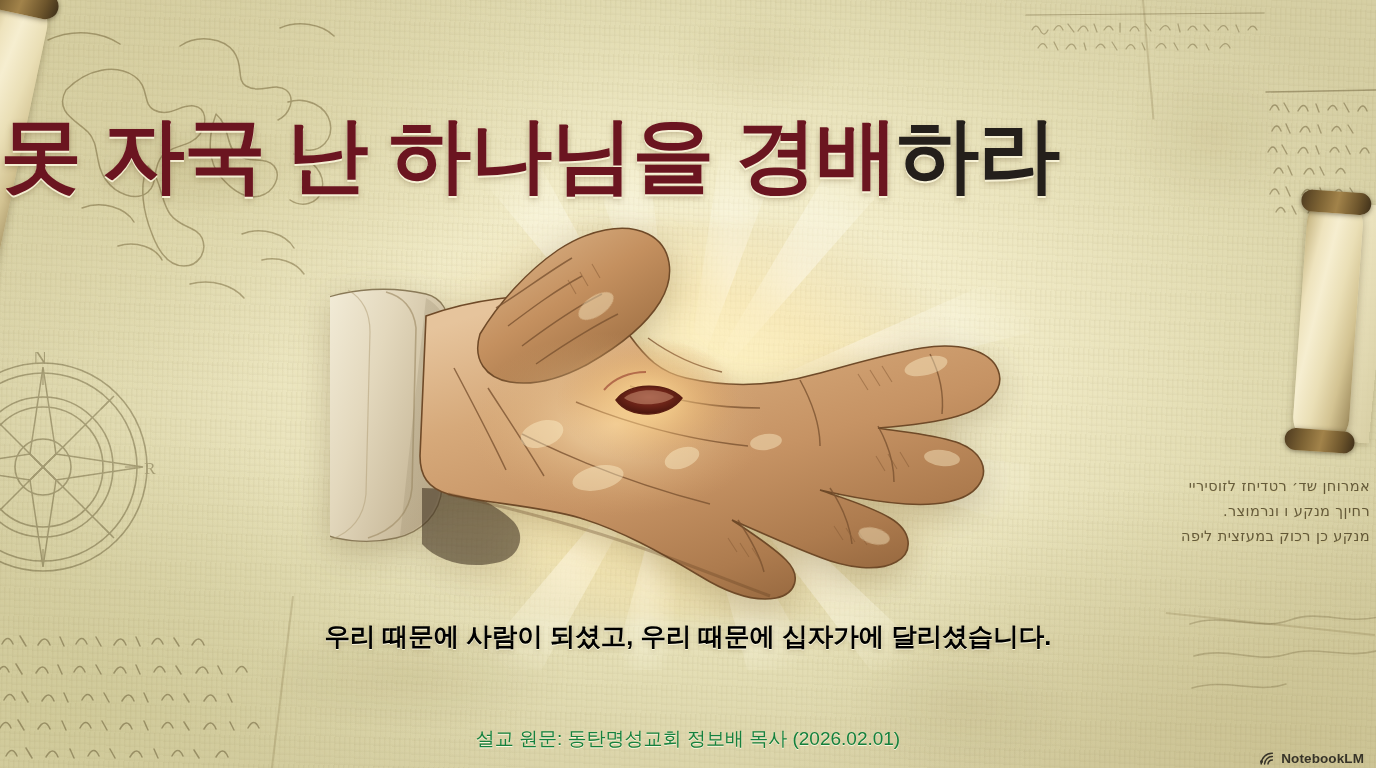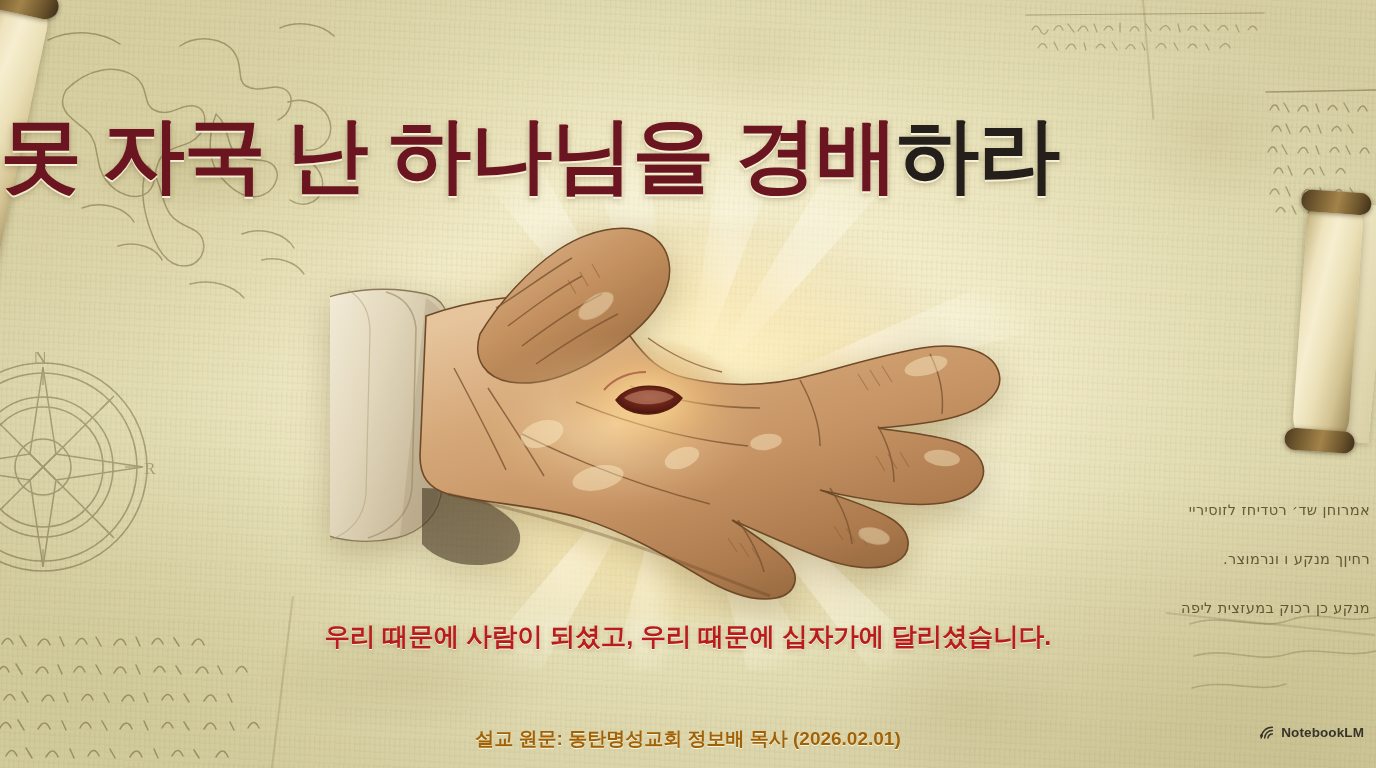--- a/index.html
+++ b/index.html
@@ -111,21 +111,21 @@
     font-family: "DejaVu Sans", sans-serif;
     font-size: 14.5px;
     line-height: 25px;
     color: #4f4328;
     opacity: 0.78;
     direction: rtl;
     letter-spacing: 0.4px;
     text-shadow: 0 1px 0 rgba(255,250,220,0.5);
     mix-blend-mode: multiply;
   }
-  #hebrew-block div { white-space: nowrap; margin-top: 24px; }
+  #hebrew-block div { white-space: nowrap; }
 
   
   .scroll { position: absolute; }
   .scroll .tube {
     position: absolute;
     inset: 0;
     border-radius: 999px;
     background: linear-gradient(100deg,
       #9d8c5e 0%, #cdbd8c 7%, #eee3bd 22%, #f6eed0 36%,
       #eadfb6 56%, #d3c392 76%, #ab996a 92%, #8c7b50 100%);
@@ -211,46 +211,46 @@
       0 3px 6px rgba(92,70,30,0.35);
   }
   #title .seg-red { color: #6b1520; }
   #title .seg-dark { color: #241f1b; }
 
   
   #subtitle {
     position: absolute;
     left: 0; right: 0; top: 617px;
     text-align: center;
-    color: #b91c1c;
+    color: #000000;
     font-weight: 700;
     font-size: 25.5px;
     line-height: 39px;
     text-shadow:
       0 1px 0 rgba(255,252,228,0.9),
       0 2px 5px rgba(120,100,54,0.30);
   }
   #subtitle .line { white-space: nowrap; }
 
   
   #credit {
     position: absolute;
     left: 0; right: 0; top: 726px;
     text-align: center;
-    color: #a16207;
-    font-weight: 700;
+    color: #15803d;
+    font-weight: 400;
     font-size: 19px;
     white-space: nowrap;
     text-shadow: 0 1px 0 rgba(255,252,228,0.85);
   }
 
   
   #watermark {
     position: absolute;
-    right: 12px; bottom: 28px;
+    right: 12px; bottom: 2px;
     display: flex;
     align-items: center;
     gap: 5px;
     color: #2b2820;
     font-size: 13.5px;
     font-weight: 600;
     letter-spacing: 0.1px;
     opacity: 0.92;
   }
   #watermark .wm-mark { display: block; }

